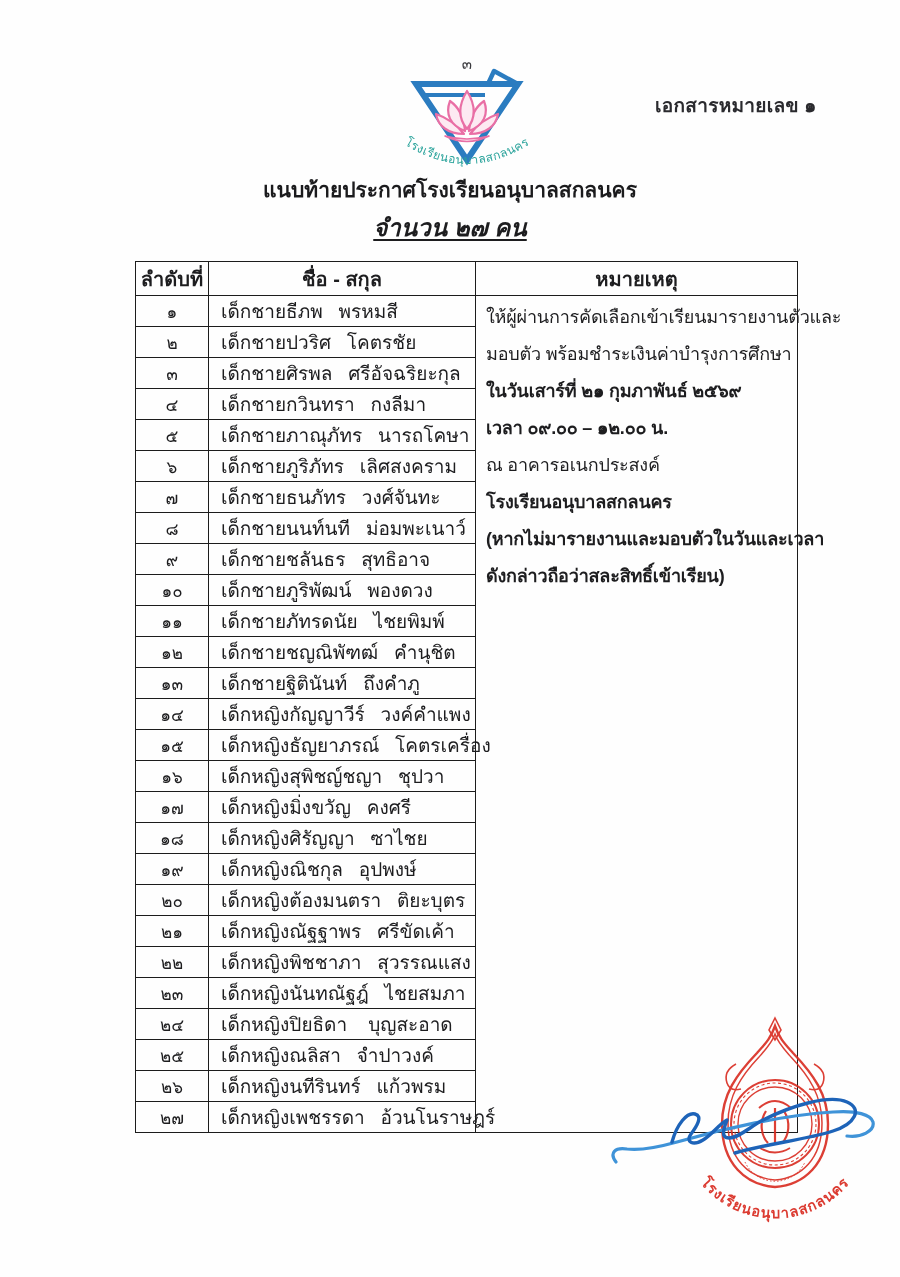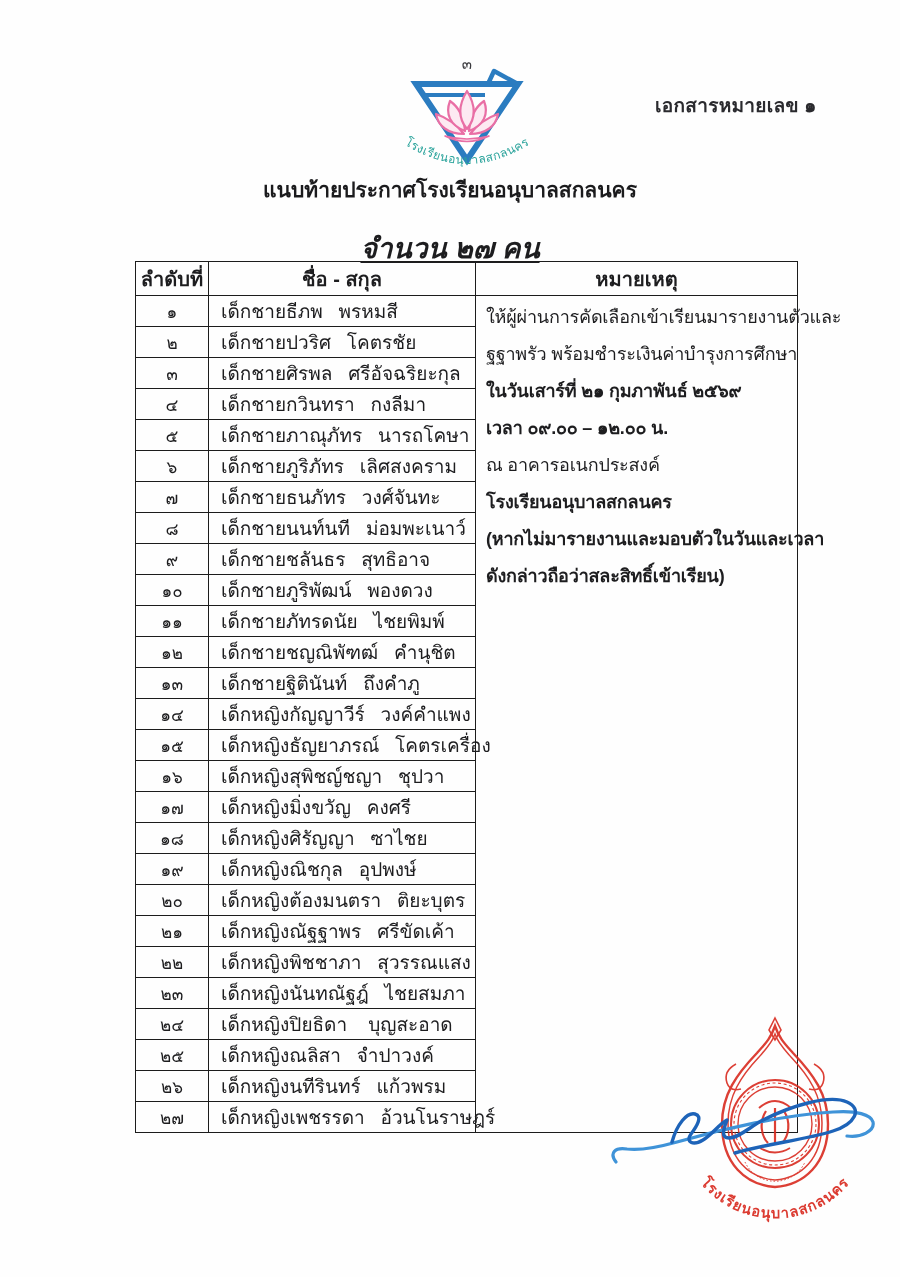--- a/index.html
+++ b/index.html
@@ -11,21 +11,21 @@
   
   .logo { position:absolute; left:392px; top:54px; width:150px; height:122px; }
   .doc-number {
     position:absolute; left:655px; top:90px; width:230px;
     font-size:19px; font-weight:600; color:#2a2a2e; letter-spacing:.3px;
   }
   
   .title-block { position:absolute; left:105px; top:174px; width:690px; text-align:center; }
   .title-line { font-size:21px; font-weight:700; line-height:31px; white-space:pre; color:#1b1b1d; }
   .count-line {
-    display:inline-block; margin-top:21px; font-size:28px; font-weight:700; font-style:italic;
+    display:inline-block; margin-top:3px; font-size:24px; font-weight:700; font-style:italic;
     text-decoration:underline; text-underline-offset:3px; white-space:pre;
   }
   
   .roster { position:absolute; left:135px; top:261px; border-collapse:collapse; table-layout:fixed; width:662px; background:transparent; }
   .roster th, .roster td { border:1.6px solid #1c1c1c; padding:0; }
   .roster th { height:33px; font-size:20px; font-weight:700; }
   .roster tbody td { height:28.5px; }
   .cell-no { text-align:center; font-size:17px; }
   .cell-name { font-size:19px; padding-left:12px !important; white-space:pre;margin-top:26px; }
   .cell-remarks { vertical-align:top; padding:3px 6px 0 10px !important; }
@@ -84,21 +84,21 @@
         <th>ชื่อ - สกุล</th>
         <th>หมายเหตุ</th>
       </tr>
     </thead>
     <tbody>
         <tr>
           <td class="cell-no">๑</td>
           <td class="cell-name">เด็กชายธีภพ   พรหมสี</td>
           <td class="cell-remarks" rowspan="27">
             <div class="remark-line">ให้ผู้ผ่านการคัดเลือกเข้าเรียนมารายงานตัวและ</div>
-            <div class="remark-line">ฐฐาพรัว พร้อมชำระเงินค่าบำรุงการศึกษา</div>
+            <div class="remark-line">มอบตัว พร้อมชำระเงินค่าบำรุงการศึกษา</div>
             <div class="remark-line bold">ในวันเสาร์ที่ ๒๑ กุมภาพันธ์ ๒๕๖๙</div>
             <div class="remark-line bold">เวลา ๐๙.๐๐ – ๑๒.๐๐ น.</div>
             <div class="remark-line">ณ อาคารอเนกประสงค์</div>
             <div class="remark-line bold">โรงเรียนอนุบาลสกลนคร</div>
             <div class="remark-line bold">(หากไม่มารายงานและมอบตัวในวันและเวลา</div>
             <div class="remark-line bold">ดังกล่าวถือว่าสละสิทธิ์เข้าเรียน)</div>
           </td>
         </tr>
         <tr>
           <td class="cell-no">๒</td>

